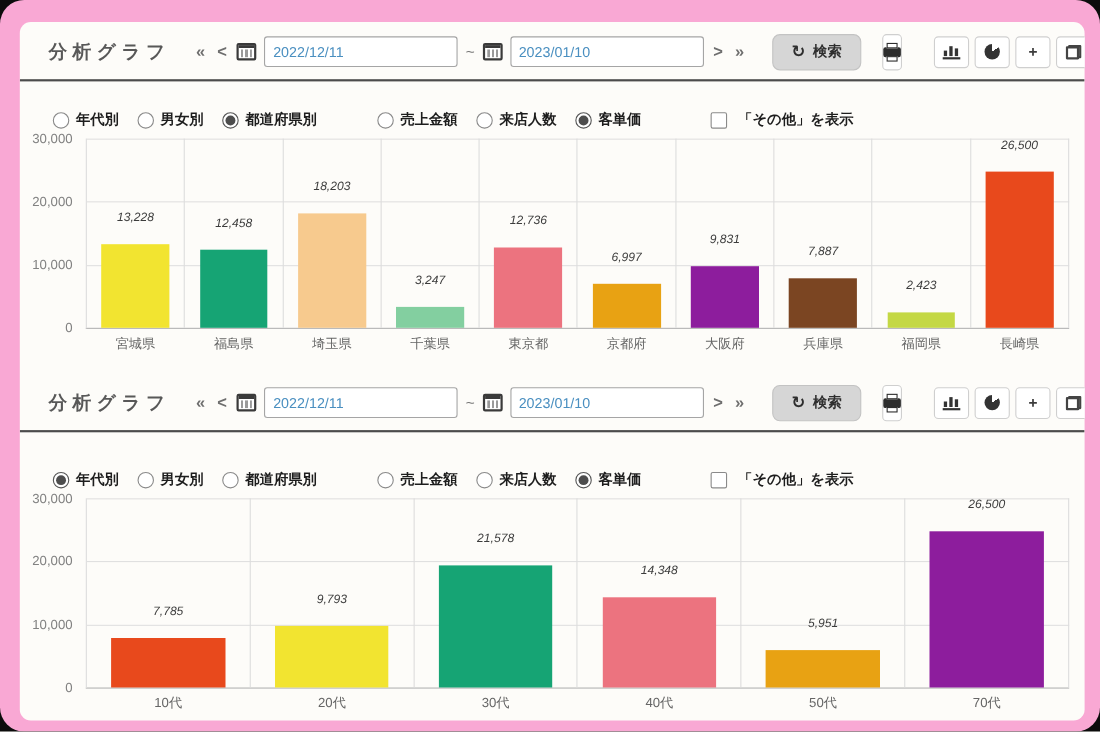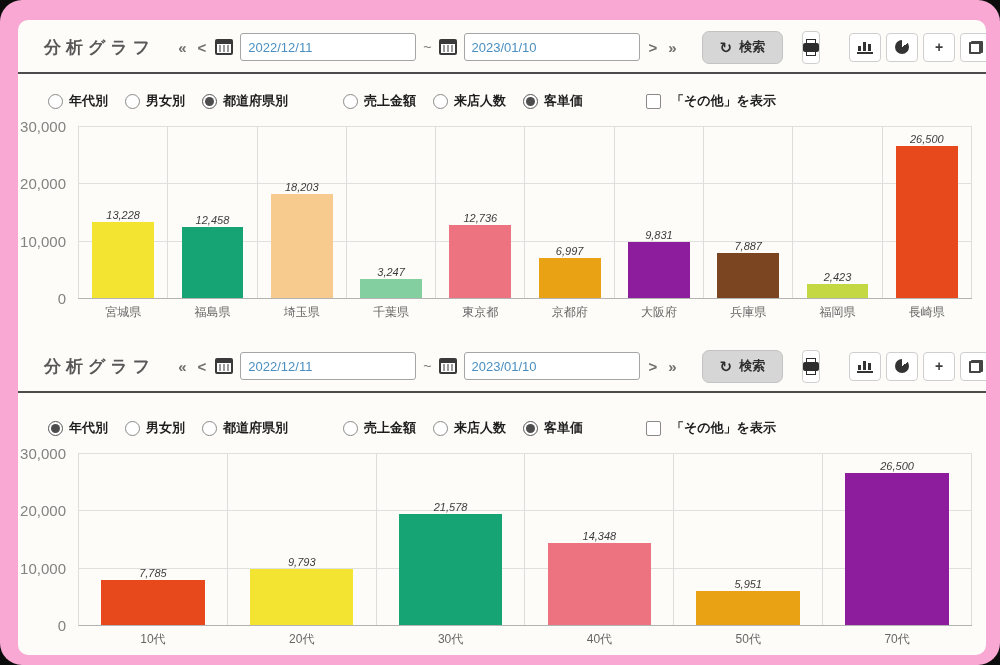--- a/index.html
+++ b/index.html
@@ -69,50 +69,50 @@
   .mini-bars i:nth-child(2){left:6px;height:9px;}
   .mini-bars i:nth-child(3){left:11px;height:7px;}
   .pie{width:14px;height:14px;border-radius:50%;background:conic-gradient(#fff 0 55deg,#333 55deg 360deg);}
   .restore{position:relative;width:14px;height:13px;}
   .restore::before{content:"";position:absolute;top:0;right:0;width:8px;height:8px;border:2px solid #444;border-radius:1px;}
   .restore::after{content:"";position:absolute;bottom:0;left:0;width:8px;height:8px;border:2px solid #444;border-radius:1px;background:#fff;}
 
   
   .radios{
     position:absolute;top:70px;left:30px;right:10px;height:26px;
-    display:flex;align-items:flex-start;font-size:13px;font-weight:bold;color:#1d1d1d;
+    display:flex;align-items:flex-end;font-size:13px;font-weight:bold;color:#1d1d1d;
   }
   .p2 .radios{top:78px;}
   .opt{display:flex;align-items:center;margin-right:17px;cursor:pointer;white-space:nowrap;}
   .metric-group{margin-left:38px;display:flex;align-items:center;}
   .radio{
     width:13px;height:13px;border:1px solid #8a8a8a;border-radius:50%;
     background:#fff;display:inline-block;position:relative;margin-right:6px;flex:0 0 auto;
   }
   .radio.on{border-color:#555;}
   .radio.on::after{content:"";position:absolute;inset:2px;background:#4d4d4d;border-radius:50%;}
   .checkbox-wrap{margin-left:46px;display:flex;align-items:center;cursor:pointer;white-space:nowrap;}
   .checkbox{
     width:13px;height:13px;border:1px solid #8a8a8a;border-radius:2px;
     background:#fff;display:inline-block;margin-right:10px;flex:0 0 auto;
   }
 
   
   .chart{position:absolute;top:104px;left:4px;right:14px;height:172px;}
   .p2 .chart{top:112px;}
   .yaxis{position:absolute;left:0;top:0;width:52px;height:100%;}
-  .ytick{position:absolute;right:8px;transform:translateY(-50%);font-size:15px;color:#828282;}
+  .ytick{position:absolute;right:8px;transform:translateY(-50%);font-size:12px;color:#828282;}
   .plot{
     position:absolute;left:56px;right:0;top:0;height:100%;
     display:flex;border-left:1px solid #ddd;border-bottom:1px solid #b3b3b3;
   }
   .hline{position:absolute;left:0;right:0;height:1px;background:#e0e0e0;pointer-events:none;}
   .col{
     flex:1 1 0;position:relative;border-right:1px solid #ddd;
-    display:flex;flex-direction:column;align-items:center;justify-content:flex-end;
+    display:flex;flex-direction:column;align-items:center;justify-content:flex-end;gap:17px;
   }
   .bar{width:70%;min-height:2px;}
   .val{font-size:11px;font-style:italic;color:#3c3c3c;margin-bottom:1px;white-space:nowrap;}
   .cat{
     position:absolute;top:100%;left:0;right:0;margin-top:6px;
     text-align:center;font-size:12px;color:#666;white-space:nowrap;
   }
 </style>
 </head>
 <body>

